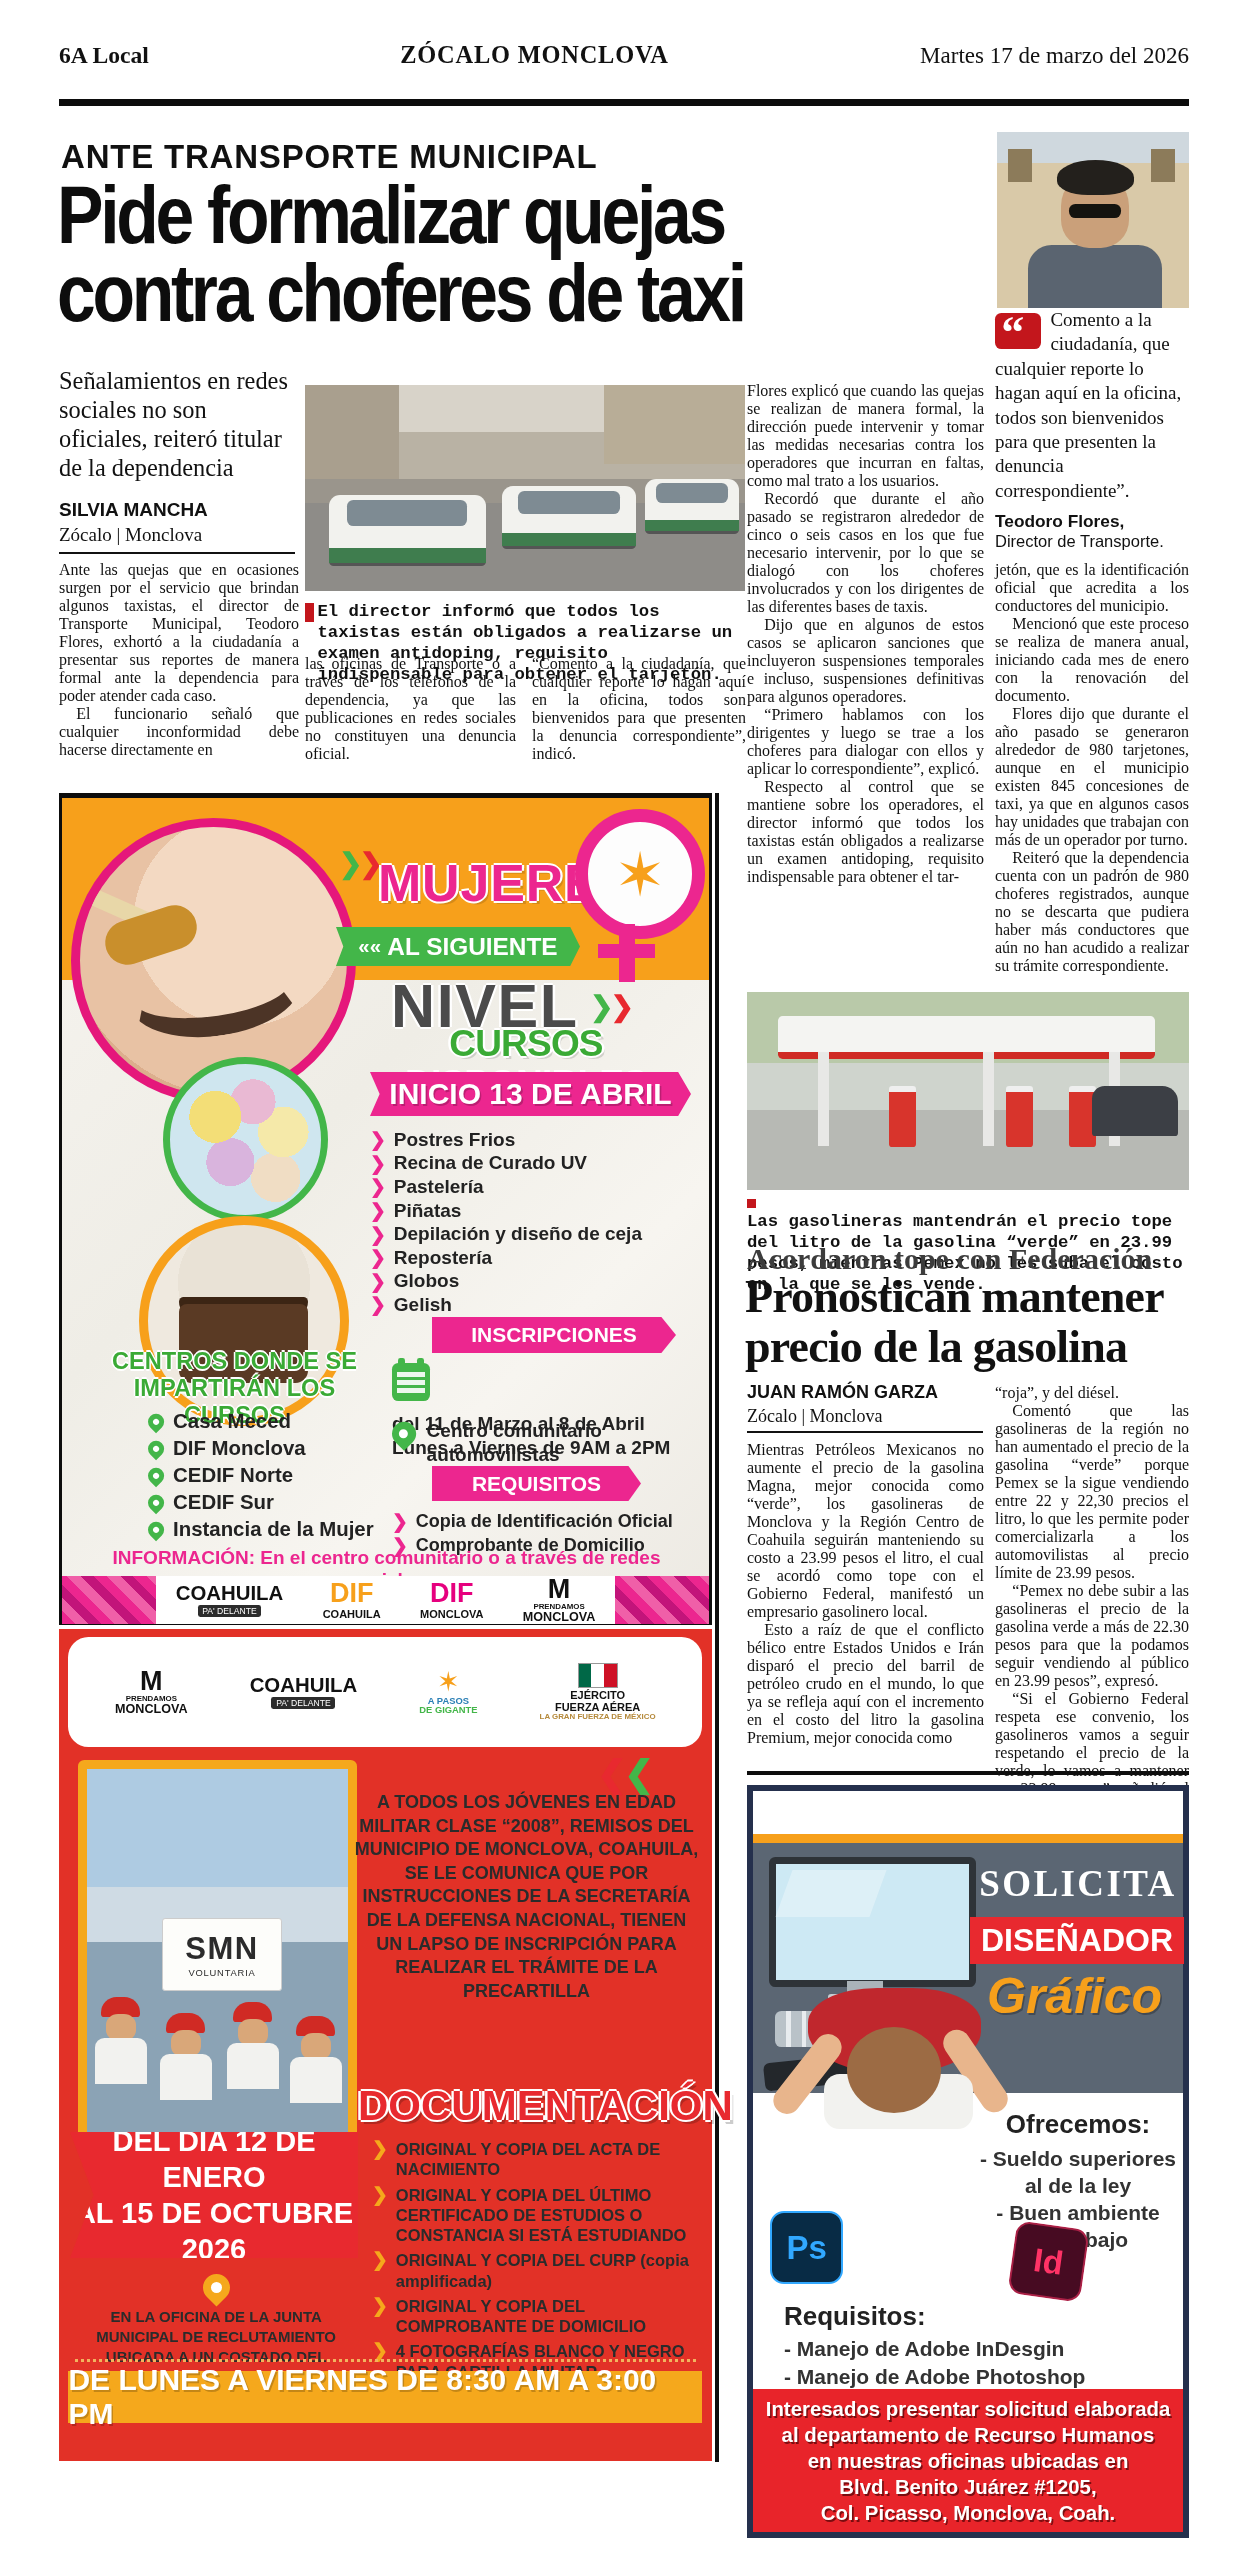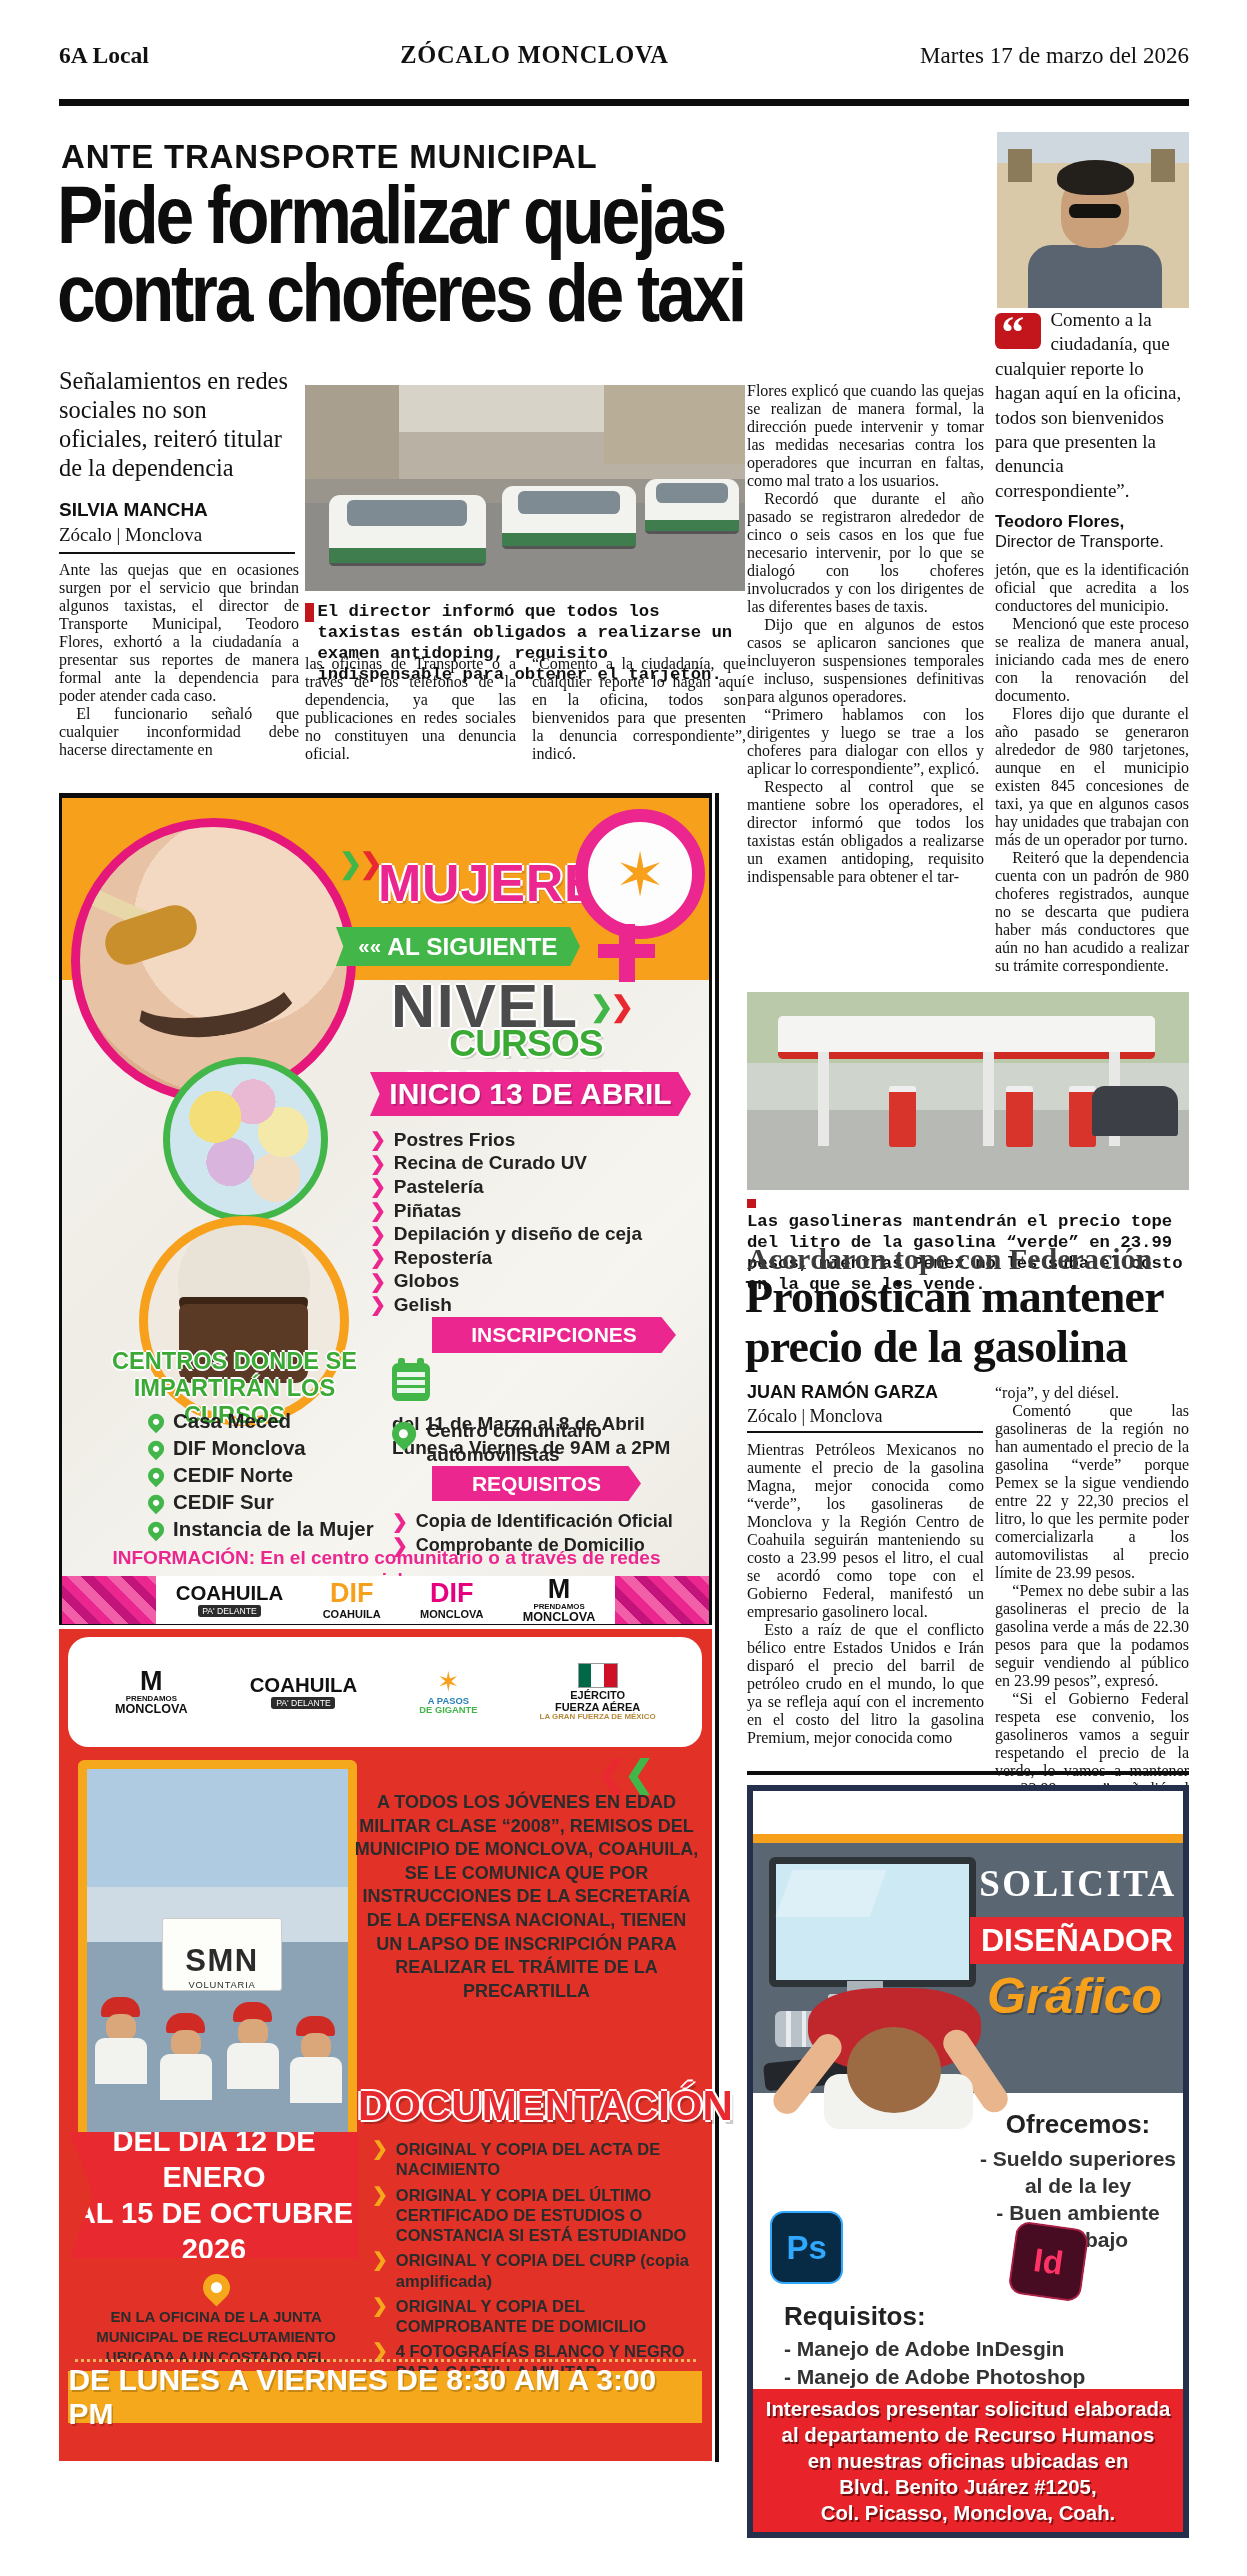--- a/index.html
+++ b/index.html
@@ -165,21 +165,21 @@
             display:flex;align-items:center;justify-content:space-around;padding:0 15.7px;box-sizing:border-box;}
   .flag{display:flex;width:38px;height:23.6px;border:0.8px solid #999;}
   .flag div{flex:1;}
   .smn-photo{position:absolute;left:19px;top:131px;width:261px;height:373px;border:9.4px solid #f5a81c;border-radius:6.3px;
              background:linear-gradient(#aecbe2 0 118px,#cfdbe4 118px 173px,#8ba3b5 173px 100%);overflow:hidden;}
   .recruit{position:absolute;width:55px;height:86px;}
   .recruit .cap{position:absolute;left:7.9px;top:0;width:39px;height:20.4px;background:#d02a24;border-radius:15.7px 15.7px 3.1px 3.1px;}
   .recruit .face{position:absolute;left:12.6px;top:17.3px;width:30px;height:27px;background:#d9a779;border-radius:40%;}
   .recruit .shirt{position:absolute;left:1.6px;top:41px;width:52px;height:46px;background:#f2f2ef;border-radius:9.4px 9.4px 0 0;}
   .smn-sign{position:absolute;left:75px;top:149px;width:118px;height:71px;background:#fdfdfa;border:1.6px solid #ccc;border-radius:3.1px;
-            display:flex;flex-direction:column;align-items:center;justify-content:flex-end;color:#2b2b2b;}
+            display:flex;flex-direction:column;align-items:center;justify-content:center;color:#2b2b2b;}
   .smn-sign .t1{font-weight:bold;font-size:31px;letter-spacing:1.6px;}
   .smn-sign .t2{font-size:9.4px;letter-spacing:0.8px;}
   .smn-label{position:absolute;left:118px;top:513px;color:#fff;font-weight:bold;font-size:22px;letter-spacing:2.4px;}
   .smn-chev{position:absolute;left:541px;top:124px;transform:scaleX(-1);}
   .smn-text{position:absolute;left:293px;top:162px;width:349px;text-align:center;font-weight:bold;
             font-size:18px;line-height:23.6px;color:#2b2b2b;}
   .smn-doctitle{position:absolute;left:299px;top:453px;width:346px;text-align:center;font-weight:bold;font-size:42px;color:#e8292f;
                 letter-spacing:0;text-shadow:2.4px 0 #fff,-2.4px 0 #fff,0 2.4px #fff,0 -2.4px #fff,3.1px 3.9px 0 #00000033;}
   .smn-ribbon{position:absolute;left:11px;top:503px;width:288px;height:126px;background:#e8292f;color:#fff;
               clip-path:polygon(0 0,100% 0,100% 100%,0 100%,23.6px 50%);

